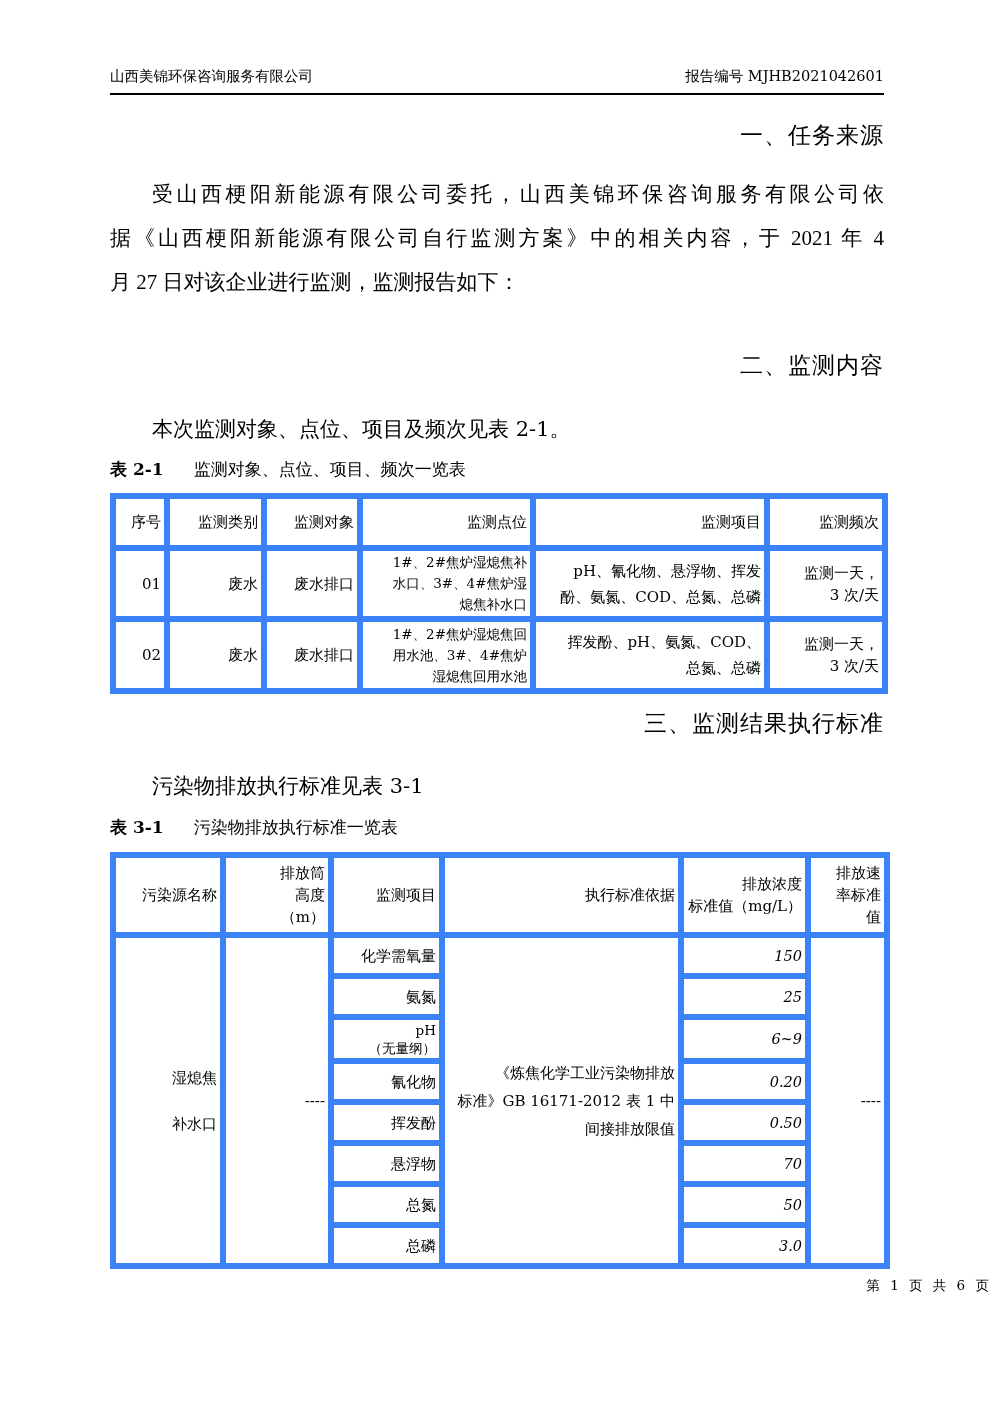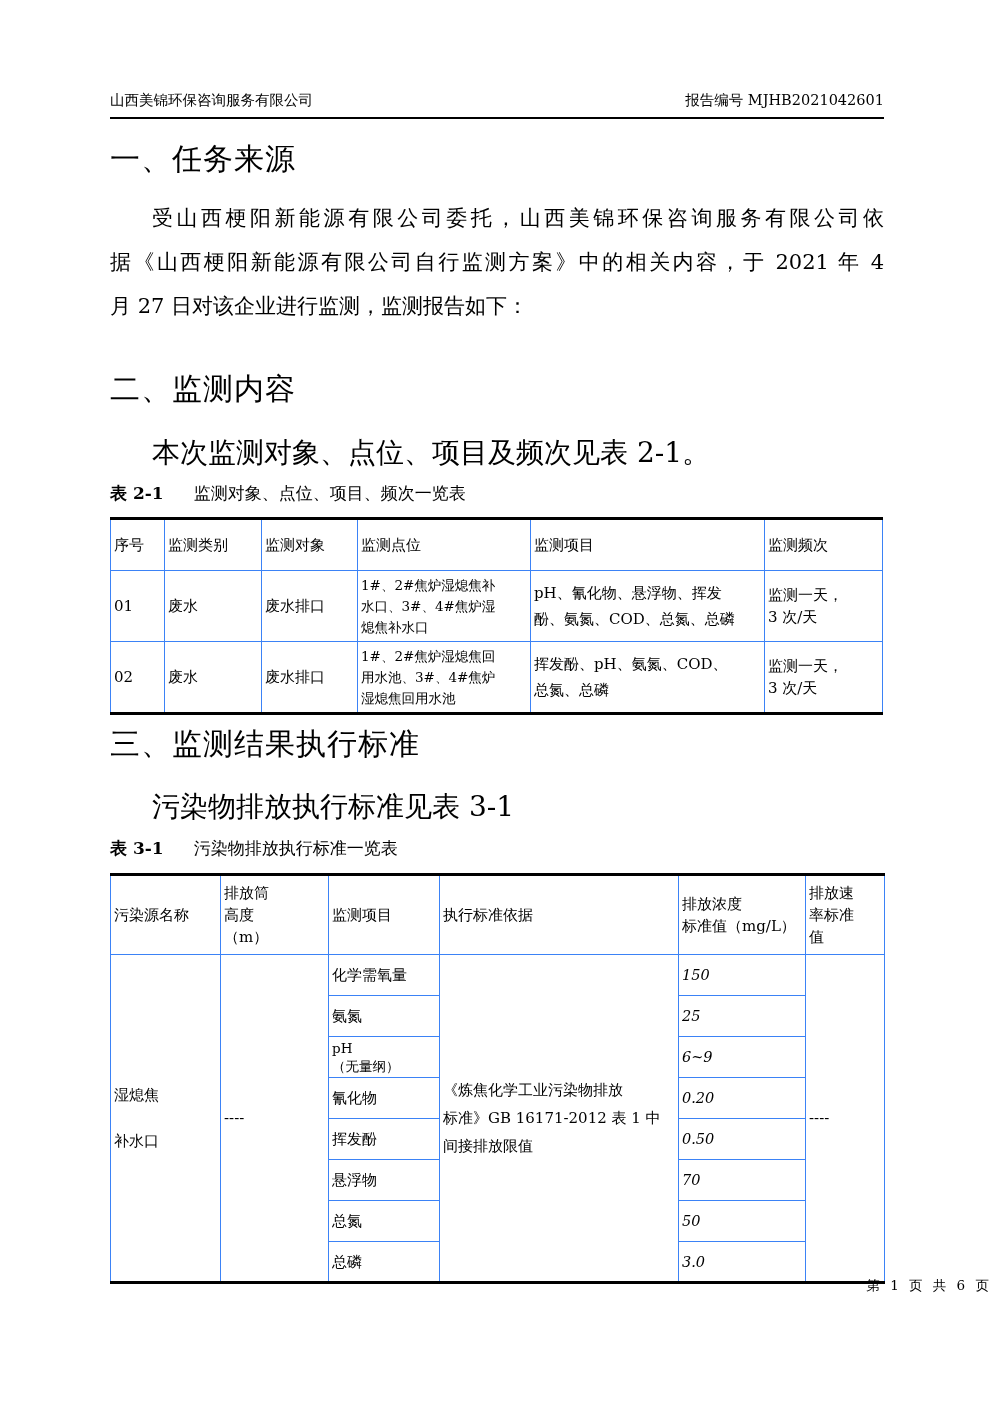--- a/index.html
+++ b/index.html
@@ -20,45 +20,46 @@
     top: 0;
     width: 774px;
   }
   
   .doc-header {
     display: flex;
     justify-content: space-between;
     padding-top: 66px;
     font-size: 14.5px;
     line-height: 20px;
-    margin-top: 24px;
   }
   .header-rule {
     border-top: 2.5px solid #000;
     margin-top: 7px;
   }
   
   .sec-title {
-    font-size: 30px;
+    font-size: 23px;
     line-height: 30px;
     letter-spacing: 1px;
+    text-align: right;
   }
   .sec1-title { margin-top: 25px; }
   .sec2-title { margin-top: 46px; }
   .sec3-title { margin-top: 14px; }
   .para {
     margin-top: 22px;
     font-size: 21px;
     line-height: 44px;
+    font-family: Liberation Serif, serif;
   }
   .para-line { text-align: justify; text-align-last: justify; }
   .para-line.first { text-indent: 42px; }
   .para-line.last { text-align: center; text-align-last: left; }
   .intro-line {
-    font-size: 28px;
+    font-size: 21px;
     line-height: 30px;
     text-indent: 42px;
   }
   .sec2-intro { margin-top: 34px; }
   .sec3-intro { margin-top: 33px; }
   .tbl-caption {
     text-align: left;
     font-size: 17px;
     line-height: 24px;
   }
@@ -66,23 +67,23 @@
   .cap3 { margin-top: 14px; }
   .tbl-caption .cap-label { font-weight: bold; margin-right: 30px; }
   
   table {
     border-collapse: collapse;
     table-layout: fixed;
     width: 772px;
   }
   .tbl { border-top: 3px solid #000; border-bottom: 3px solid #000; }
   .tbl th, .tbl td {
-    border: 1px solid #3b82f6;
+    border: 6px solid #3b82f6;
     font-weight: normal;
-    text-align: left;
+    text-align: right;
     vertical-align: middle;
     padding: 1px 3px;
     font-size: 15px;
     line-height: 22px;
   }
   .tbl-21 { margin-top: 12px; }
   .tbl-21 tr.hdr { height: 52px; }
   .tbl-21 tr.r1 { height: 71px; }
   .tbl-21 tr.r2 { height: 72px; }
   .tbl-21 td.points { font-size: 13.5px; line-height: 21px; }

